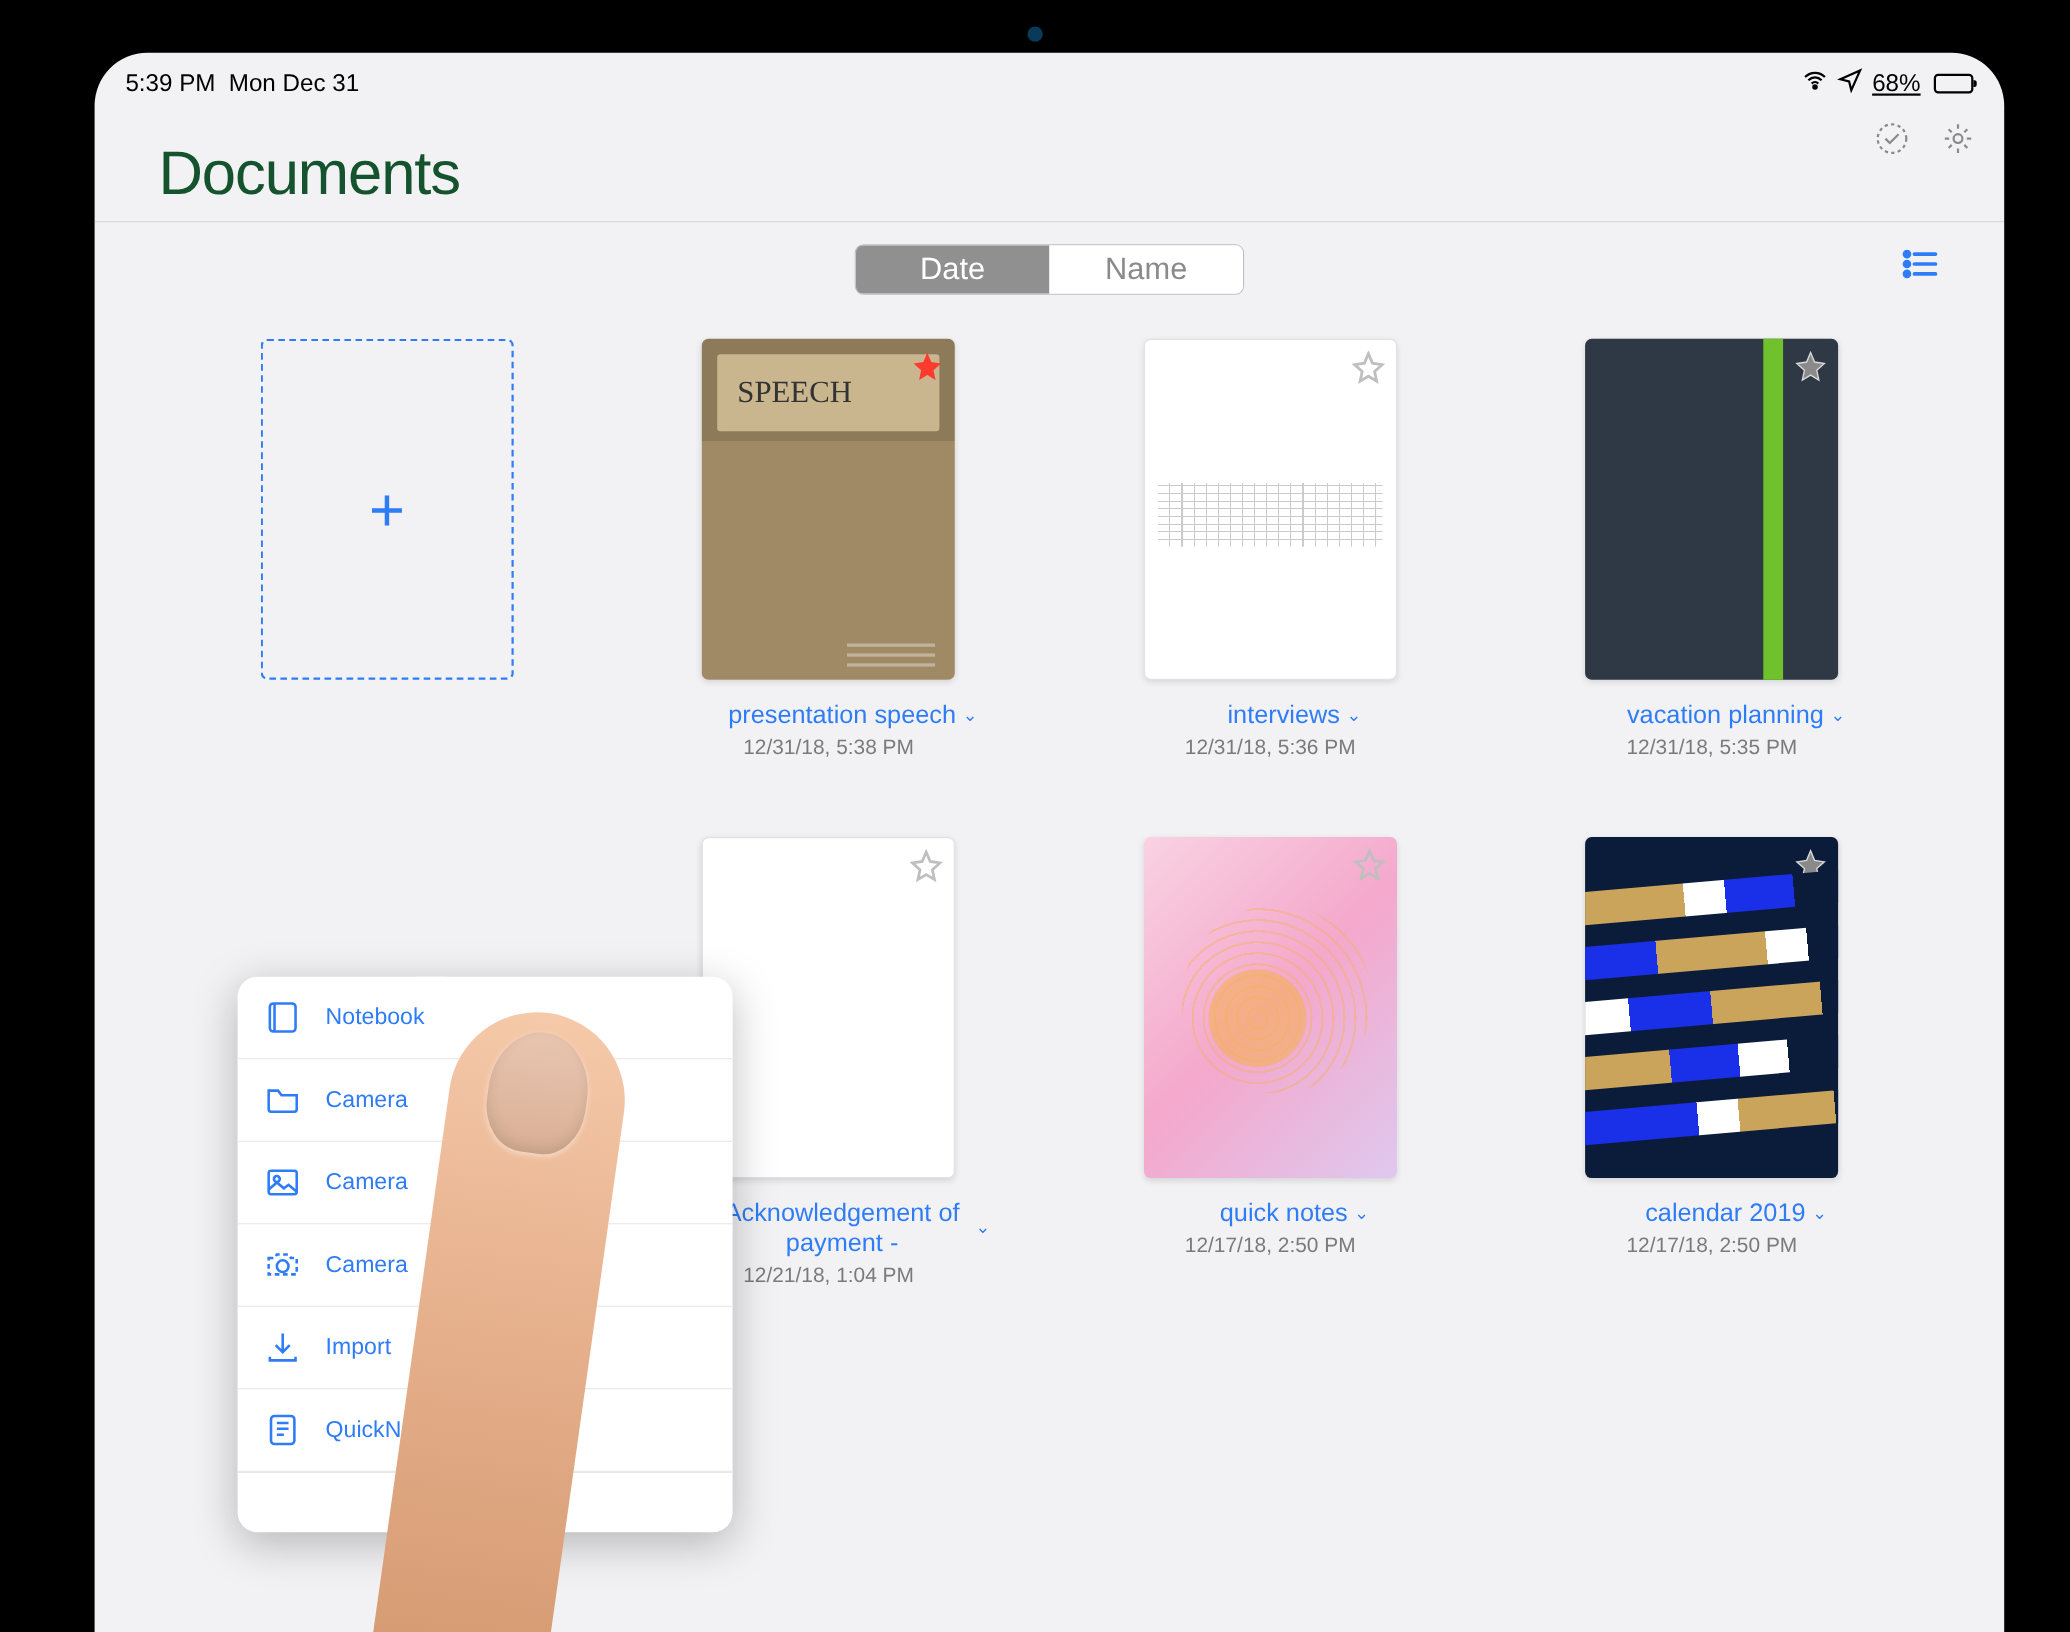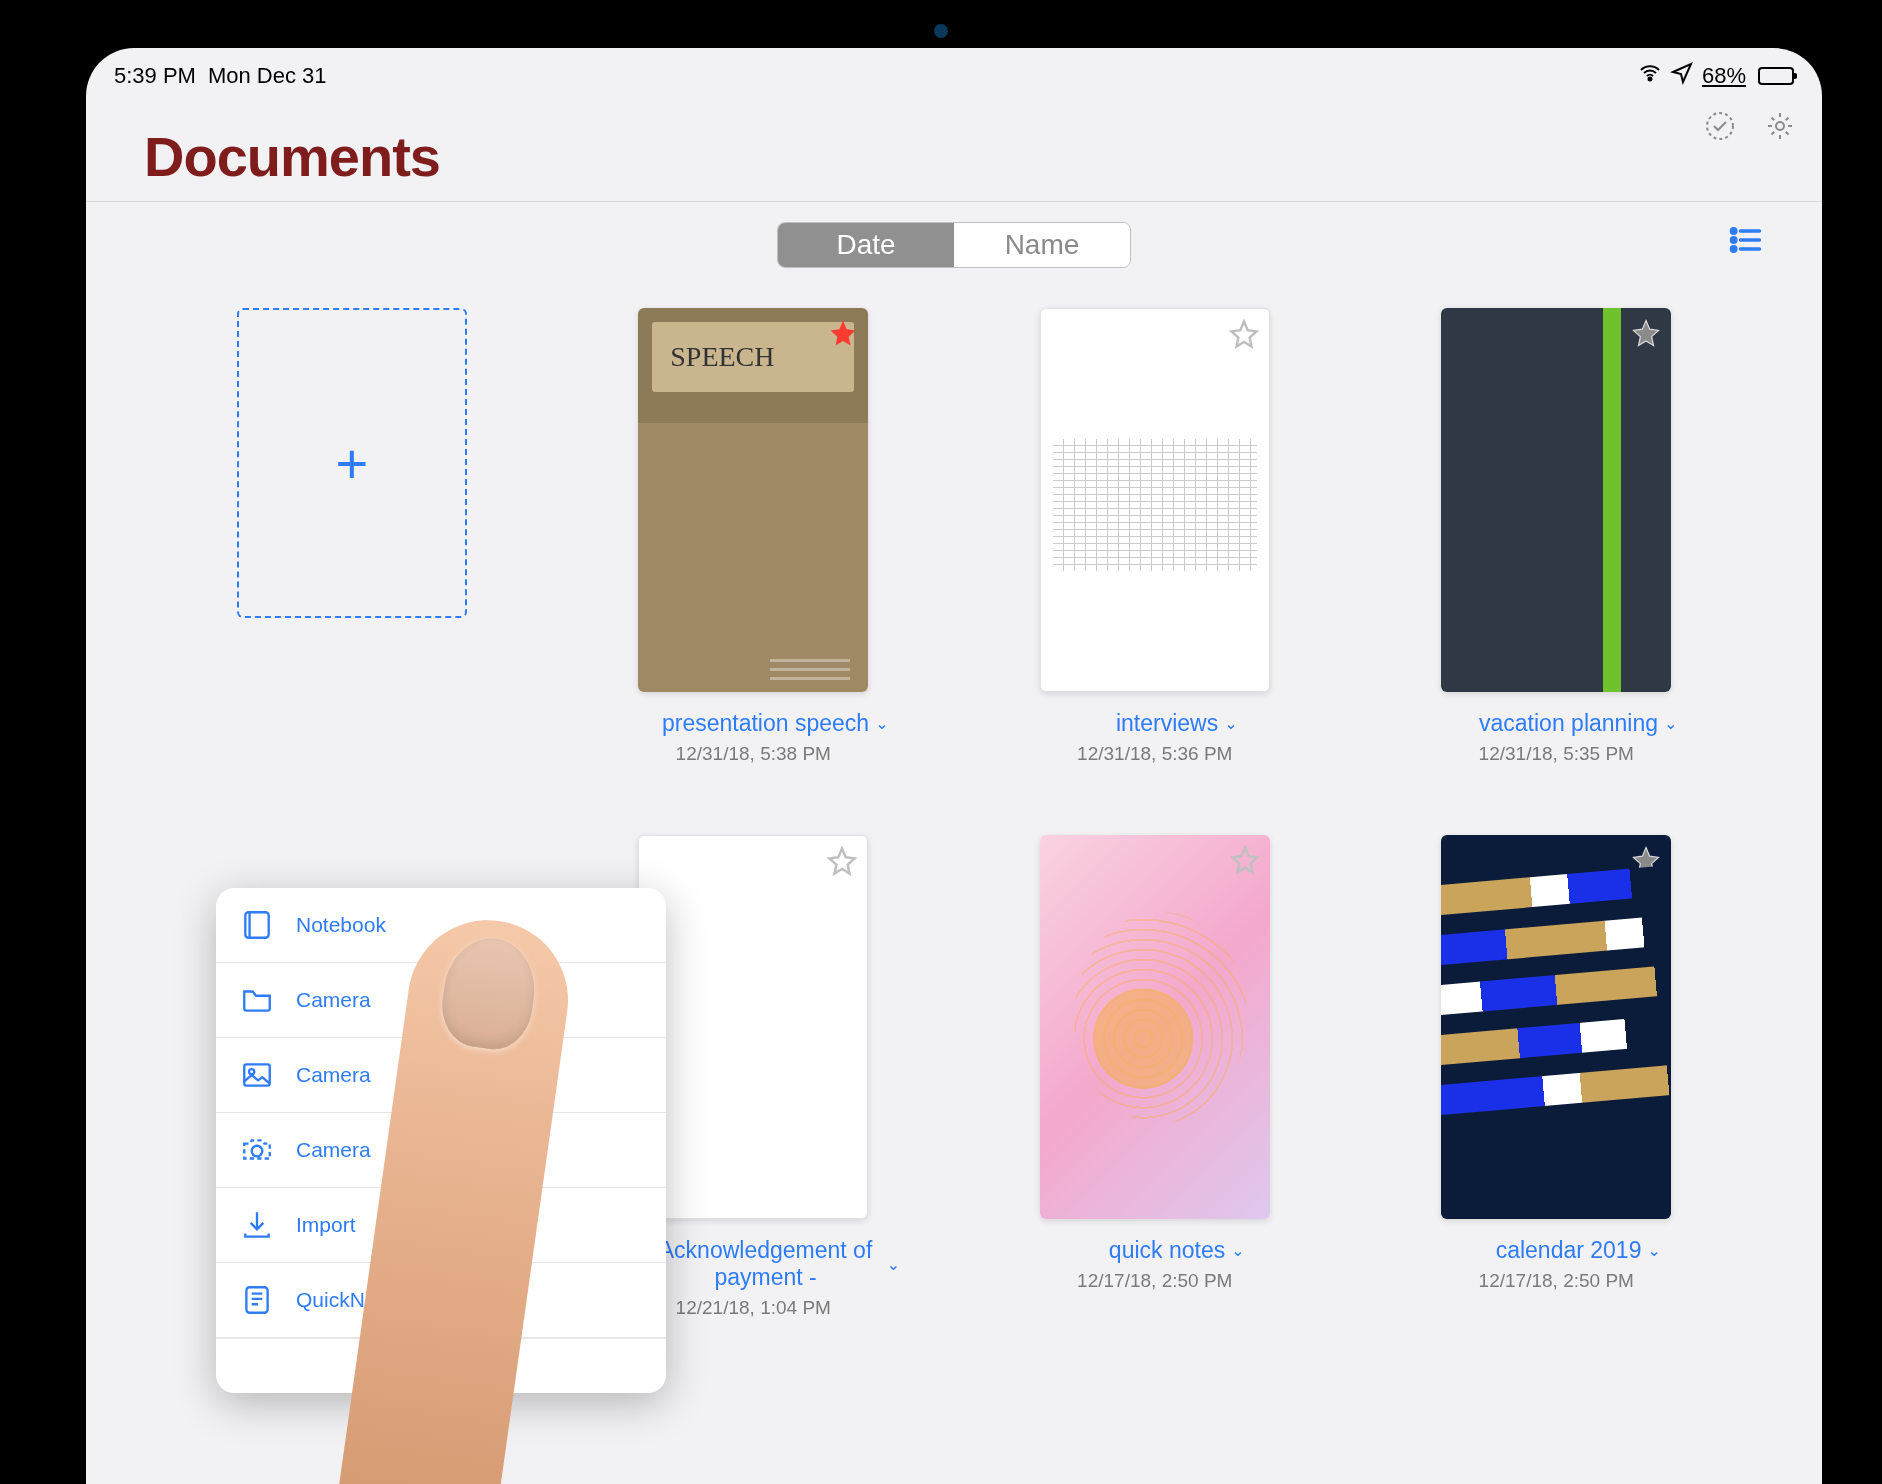--- a/index.html
+++ b/index.html
@@ -14,35 +14,35 @@
 .status-right { display: flex; align-items: center; gap: 8px; text-decoration: underline; }
 .battery-box { display: inline-flex; align-items: center; }
 .battery-body { width: 36px; height: 18px; border: 2px solid #000; border-radius: 4px; position: relative; margin-left: 4px; }
 .battery-body::after { content: ''; position: absolute; right: -5px; top: 4px; width: 3px; height: 6px; background: #000; border-radius: 0 2px 2px 0; }
 .battery-fill { width: 68%; height: 100%; background: #000; border-radius: 1px 0 0 1px; }
 
 .top-actions { position: absolute; top: 60px; right: 24px; display: flex; gap: 24px; }
 .icon-btn { width: 36px; height: 36px; display: flex; align-items: center; justify-content: center; cursor: pointer; }
 
 .header { padding: 28px 58px 12px; border-bottom: 1px solid #d8d8d8; }
-.page-title { font-size: 56px; font-weight: 700; color: #7f1d1d; letter-spacing: -1px; }
+.page-title { font-size: 56px; font-weight: 400; color: #14532d; letter-spacing: -1px; }
 
 .toolbar { display: flex; align-items: center; justify-content: center; padding: 20px 58px 24px; position: relative; }
 .segmented { display: flex; border: 1px solid #bfbfbf; border-radius: 8px; overflow: hidden; }
 .seg-item { width: 176px; height: 44px; display: flex; align-items: center; justify-content: center; font-size: 28px; color: #8a8a8a; cursor: pointer; background: #fff; }
 .seg-item.active { background: #909090; color: #fff; }
 .view-toggle { position: absolute; right: 58px; top: 20px; cursor: pointer; }
 
 .grid { display: grid; grid-template-columns: repeat(4, 1fr); gap: 70px 50px; padding: 16px 90px 0; }
 .cell { display: flex; flex-direction: column; align-items: center; }
 
 .add-tile { width: 230px; height: 310px; border: 2px dashed #2e7cf6; border-radius: 6px; display: flex; align-items: center; justify-content: center; cursor: pointer; }
 .plus { font-size: 56px; color: #2e7cf6; font-weight: 200; }
 
-.thumb { width: 230px; height: 384px; border-radius: 6px; position: relative; box-shadow: 0 2px 6px rgba(0,0,0,0.12); cursor: pointer; background: #fff; }
+.thumb { width: 230px; height: 310px; border-radius: 6px; position: relative; box-shadow: 0 2px 6px rgba(0,0,0,0.12); cursor: pointer; background: #fff; }
 .star { position: absolute; top: 10px; right: 10px; width: 30px; height: 30px; }
 .star svg { width: 100%; height: 100%; }
 
 .thumb-speech { background: linear-gradient(#8c7a58 0%, #8c7a58 30%, #a08a66 30%, #a08a66 100%); }
 .thumb-speech .title-band { position: absolute; top: 14px; left: 14px; right: 14px; height: 70px; background: #c9b68e; border-radius: 3px; display: flex; align-items: center; padding-left: 18px; font-family: cursive; font-size: 28px; color: #333; }
 .thumb-speech .lines-band { position: absolute; bottom: 12px; right: 18px; width: 80px; }
 .thumb-speech .lines-band div { height: 3px; background: rgba(255,255,255,0.35); margin-top: 6px; }
 
 .thumb-interviews { background: #fff; border: 1px solid #e2e2e2; }
 .thumb-interviews .dotgrid { position: absolute; top: 130px; left: 12px; right: 12px; bottom: 120px; background: repeating-linear-gradient(0deg, transparent 0 6px, #999 6px 7px), repeating-linear-gradient(90deg, transparent 0 10px, #999 10px 11px); opacity: .5; }

